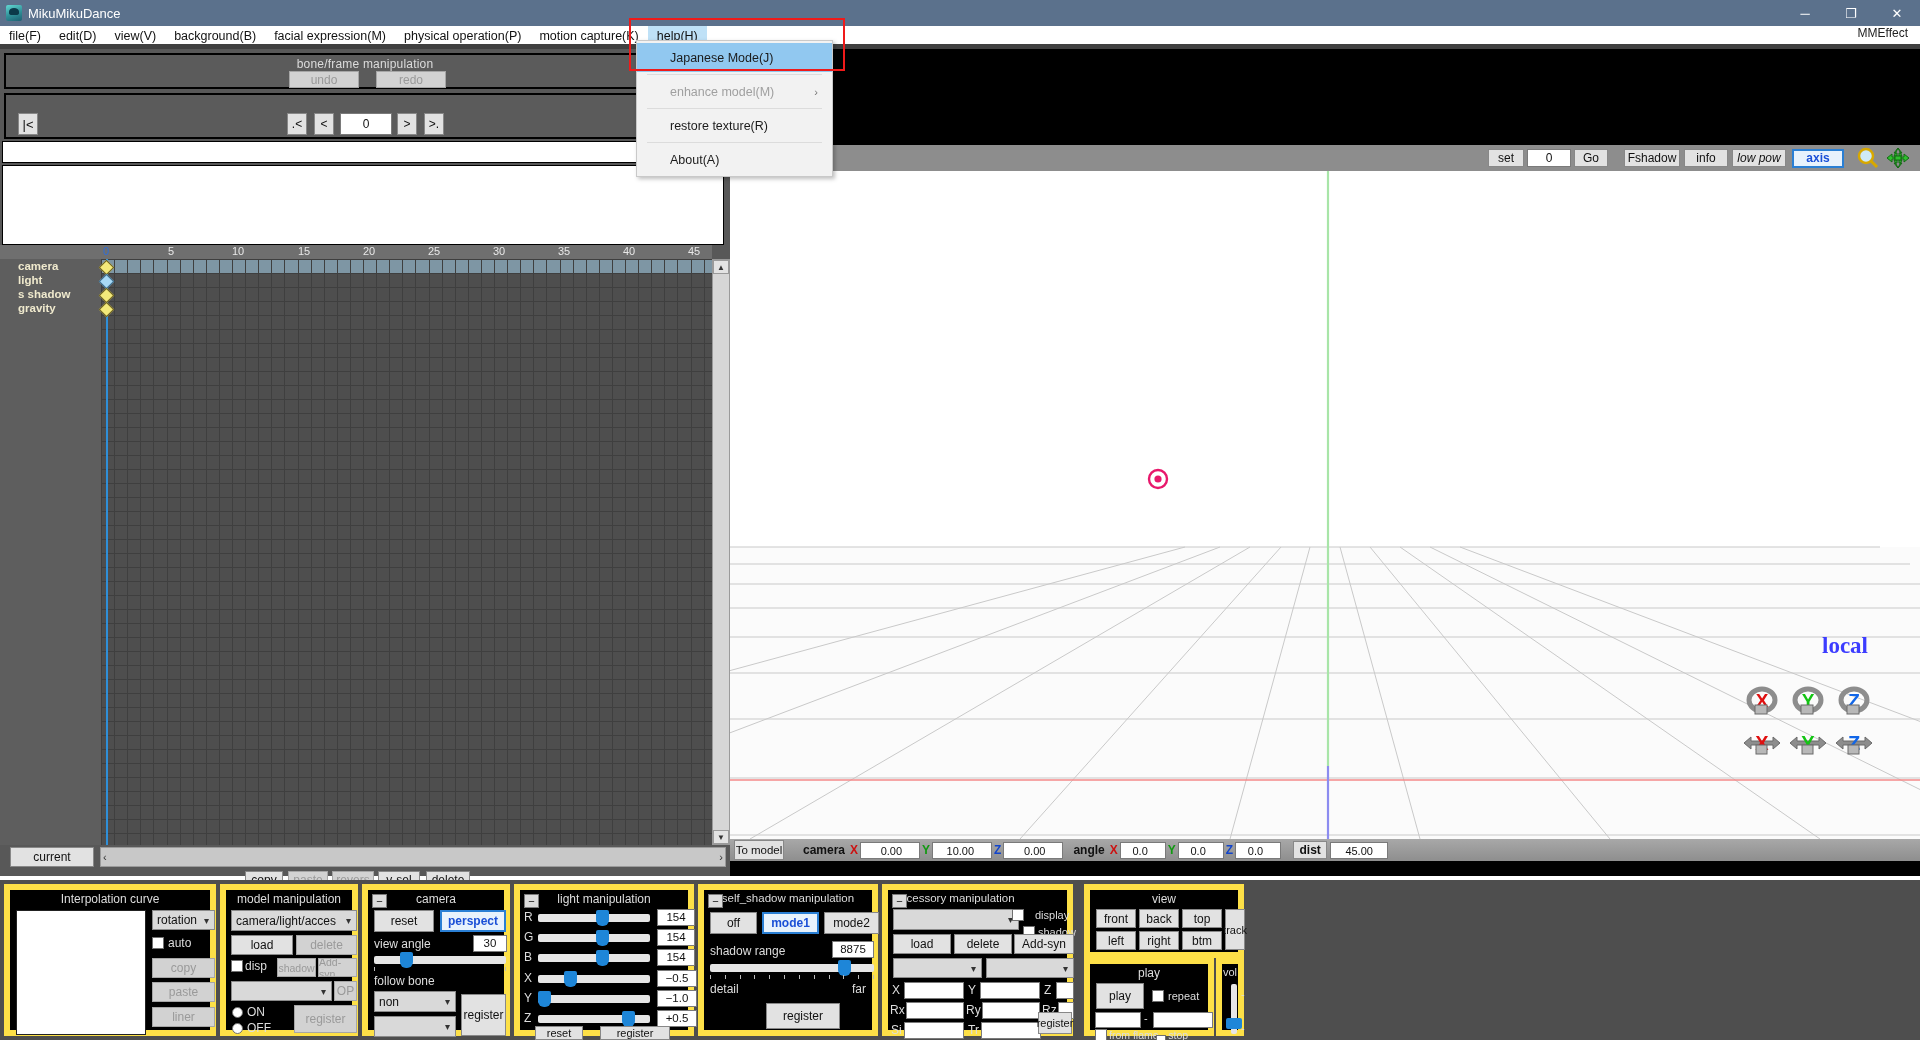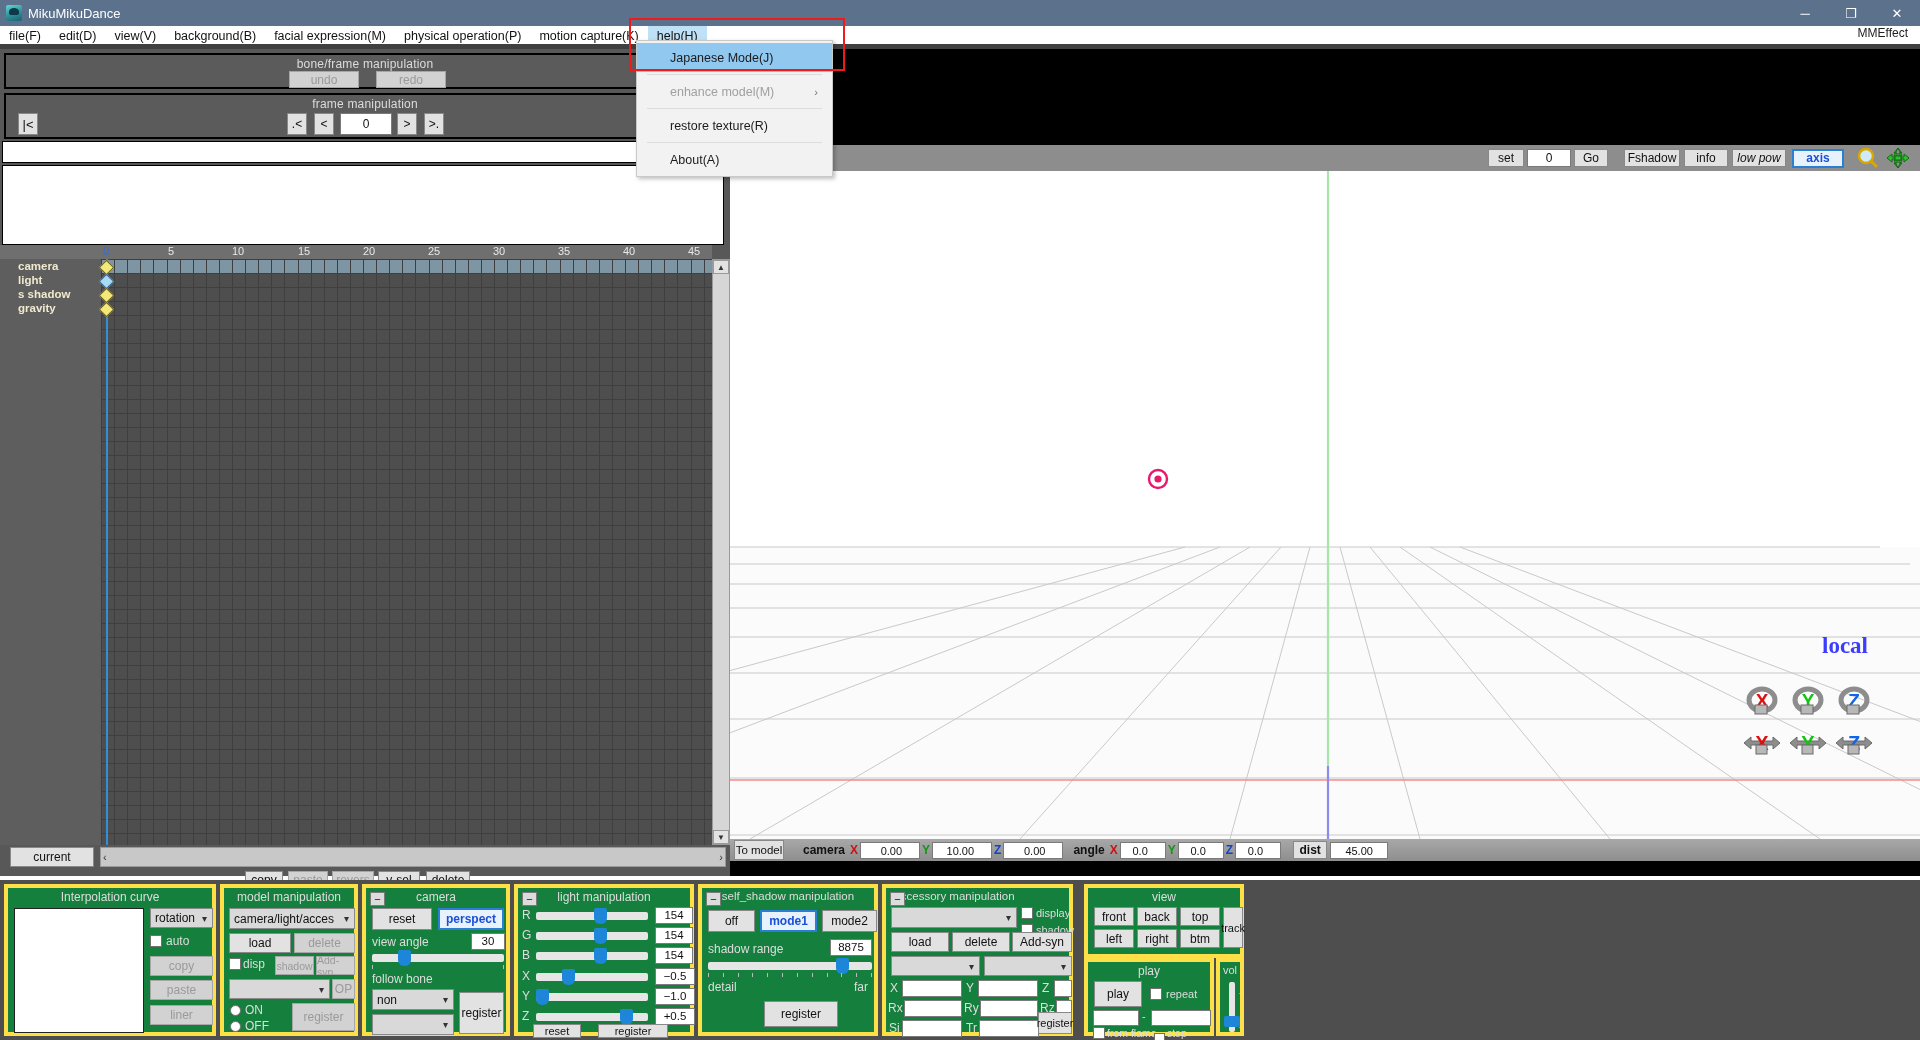--- a/index.html
+++ b/index.html
@@ -150,21 +150,21 @@
   #vp-infobar .axl{font-weight:bold;font-size:12px;margin:0 2px;}
   #vp-infobar .num{
     background:#fff;border:1px solid #7a7a7a;height:17px;width:60px;
     font-size:11px;text-align:right;padding-right:17px;line-height:16px;color:#111;
   }
   #local-label{position:absolute;right:52px;bottom:180px;color:#3c3cff;font-size:23px;
     font-family:"Liberation Serif",serif;font-weight:bold;}
   .gizmo{position:absolute;width:40px;height:32px;}
   
   #bottom{position:absolute;left:0;top:880px;width:1920px;height:160px;background:#4e4e4e;}
-  .bpanel{position:absolute;border:4px solid #fde047;background:#15803d;}
+  .bpanel{position:absolute;border:6px solid #fde047;background:#000000;}
   .bptitle{text-align:center;color:#ddd;font-size:12px;padding-top:2px;}
   .minus{
     position:absolute;left:4px;top:4px;width:15px;height:14px;background:#dcdcdc;
     border:1px solid #7a7a7a;display:flex;align-items:center;justify-content:center;
     font-size:11px;color:#111;line-height:1;
   }
   .slider{position:relative;height:8px;background:#e6e6e6;border-radius:2px;}
   .slider .knob{position:absolute;top:-4px;width:13px;height:16px;background:#1e86d8;
     border-radius:2px 2px 6px 6px;}
   .lab{color:#ddd;font-size:12px;}
@@ -201,21 +201,20 @@
 
   <div id="leftcol">
 
     <div class="group" id="bone-frame">
       <div class="gtitle">bone/frame manipulation</div>
       <div class="btn dis" style="position:absolute;left:283px;top:16px;width:70px;height:17px;">undo</div>
       <div class="btn dis" style="position:absolute;left:370px;top:16px;width:70px;height:17px;">redo</div>
     </div>
 
     <div class="group" id="frame-man">
-      <div class="gtitle">frame manipulation</div>
       <div class="btn" style="position:absolute;left:12px;top:18px;width:20px;height:22px;font-size:13px;">|&lt;</div>
       <div class="btn" style="position:absolute;left:281px;top:18px;width:20px;height:22px;font-size:12px;">.&lt;</div>
       <div class="btn" style="position:absolute;left:308px;top:18px;width:20px;height:22px;font-size:12px;">&lt;</div>
       <div class="tf" style="position:absolute;left:334px;top:18px;width:52px;height:22px;text-align:center;line-height:20px;">0</div>
       <div class="btn" style="position:absolute;left:391px;top:18px;width:20px;height:22px;font-size:12px;">&gt;</div>
       <div class="btn" style="position:absolute;left:418px;top:18px;width:20px;height:22px;font-size:12px;">&gt;.</div>
     </div>
 
     <div id="white1"></div>
     <div id="white2"></div>
@@ -678,21 +677,21 @@
     <div class="btn" style="position:absolute;left:62px;top:113px;width:74px;height:26px;">register</div>
   </div>
 
   <div class="bpanel" style="left:882px;top:4px;width:191px;height:152px;">
     <div class="minus">−</div>
     <div class="bptitle" style="font-size:11.5px;padding-right:46px;">accessory manipulation</div>
     <div class="sel-box" style="position:absolute;left:5px;top:19px;width:126px;height:21px;">
       <span></span>
       <span class="cv">▾</span>
     </div>
-    <div style="position:absolute;left:135px;top:19px;display:flex;align-items:center;gap:3px;">
+    <div style="position:absolute;left:124px;top:19px;display:flex;align-items:center;gap:11px;">
       <span class="cbx"></span>
       <span class="lab" style="font-size:11px;">display</span>
     </div>
     <div style="position:absolute;left:135px;top:36px;display:flex;align-items:center;gap:3px;">
       <span class="cbx"></span>
       <span class="lab" style="font-size:11px;">shadow</span>
     </div>
     <div class="btn" style="position:absolute;left:5px;top:44px;width:58px;height:20px;">load</div>
     <div class="btn" style="position:absolute;left:66px;top:44px;width:58px;height:20px;">delete</div>
     <div class="btn" style="position:absolute;left:126px;top:44px;width:60px;height:20px;">Add-syn</div>

